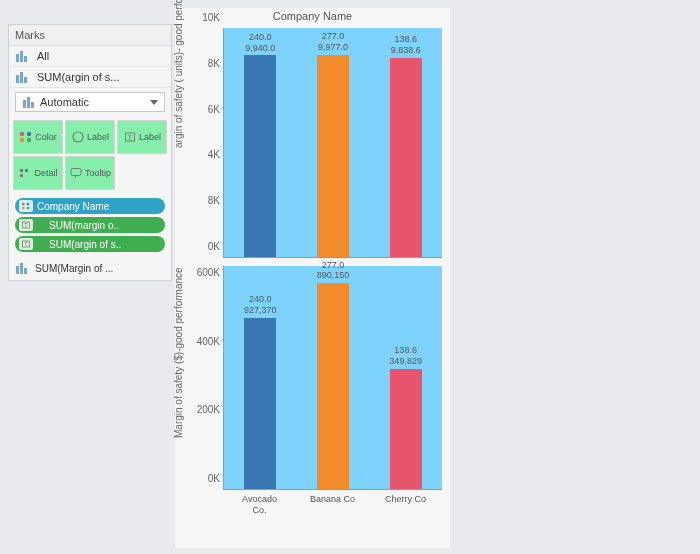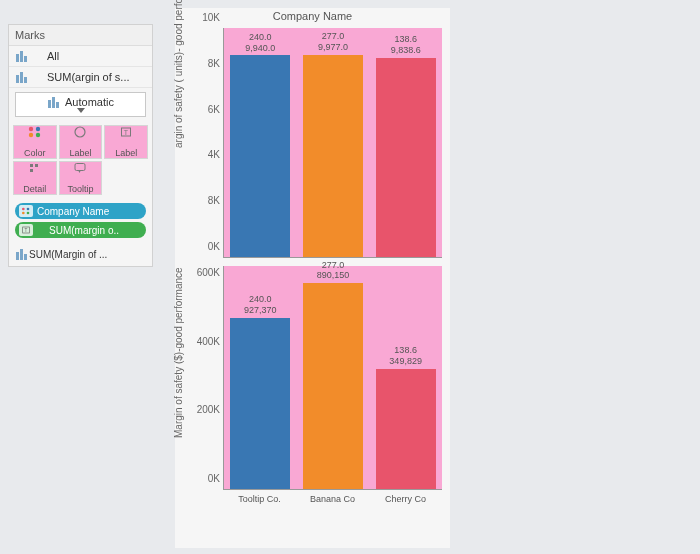--- a/index.html
+++ b/index.html
@@ -10,75 +10,74 @@
     width: 700px;
     height: 554px;
     overflow: hidden;
     position: relative;
     color: #333;
   }
   .marks-panel {
     position: absolute;
     left: 8px;
     top: 24px;
-    width: 145px;
+    width: 164px;
     background: #f5f5f5;
     border: 1px solid #d1d1d1;
   }
   .marks-header {
     padding: 4px 6px;
     font-size: 11px;
     color: #555;
     border-bottom: 1px solid #ddd;
     background: #f0f0f0;
   }
   .marks-row {
     display: flex;
     padding: 4px 6px;
-    gap: 18px;
+    gap: 8px;
     border-bottom: 1px solid #e5e5e5;
     cursor: pointer;
   }
   .bar-ico {
     display: inline-block;
     width: 14px;
     height: 12px;
   }
   .bar-ico svg { display:block; }
   .dropdown {
     display: flex;
     align-items: center;
     justify-content: space-between;
     padding: 3px 6px;
     margin: 4px 6px;
     background: #fff;
     border: 1px solid #c8c8c8;
     cursor: pointer;
-    flex-direction: column;
   }
   .chev {
     width: 0; height: 0;
     border-left: 4px solid transparent;
     border-right: 4px solid transparent;
     border-top: 5px solid #666;
   }
   .encode-grid {
     display: grid;
     grid-template-columns: repeat(3, 1fr);
     gap: 2px;
     padding: 4px;
   }
   .encode-cell {
-    background: #f9a8d4;
+    background: #86efac;
     border: 1px solid #d5d5d5;
     height: 34px;
     display: flex;
-    flex-direction: column;
-    align-items: center;
-    justify-content: space-between;
+    flex-direction: row;
+    align-items: center;
+    justify-content: center;
     cursor: pointer;
     font-size: 9px;
     color: #555;
     gap: 2px;
   }
   .encode-cell .ico { width:14px; height:12px; }
   .pills {
     padding: 4px 6px;
     display: flex;
     flex-direction: column;
@@ -104,20 +103,21 @@
     display: flex;
     align-items: center;
     justify-content: center;
   }
   .pill.blue  { background: #2ea3c7; }
   .pill.green { background: #3fae50; gap: 16px; }
   .below-row {
     display: flex;
     align-items: center;
     padding: 6px 6px;
+    gap: 6px;
     font-size: 10px;
     color: #333;
   }
 
   
   .chart-wrap {
     position: absolute;
     left: 175px;
     top: 8px;
     width: 275px;
@@ -129,41 +129,41 @@
     font-size: 11px;
     color: #555;
     padding: 2px 0 6px;
   }
   .plot {
     position: relative;
     border-left: 1px solid #999;
     border-bottom: 1px solid #999;
     margin-left: 48px;
     margin-right: 8px;
-    background: #f9a8d4;
+    background: #7dd3fc;
   }
   .plot.top { height: 230px; }
   .plot.bot { height: 224px; margin-top: 8px; }
   .ytick {
     position: absolute;
     left: -38px;
     width: 34px;
     text-align: right;
     font-size: 10px;
     color: #666;
     transform: translateY(-50%);
   }
   .bars {
     display: flex;
     height: 100%;
     align-items: flex-end;
     justify-content: space-around;
   }
   .bar {
-    width: 60px;
+    width: 32px;
     position: relative;
   }
   .bar.blue   { background: #3977b3; }
   .bar.orange { background: #f28c2a; }
   .bar.red    { background: #e8546b; }
   .barlabel {
     position: absolute;
     bottom: 100%;
     left: 50%;
     transform: translateX(-50%);
@@ -302,20 +302,29 @@
       <span>Company Name</span>
     </div>
     <div class="pill green">
       <span class="pic">
         <svg width="10" height="8" viewBox="0 0 14 12">
             <rect x="2" y="1.5" width="10" height="9" fill="none" stroke="#666"></rect>
             <text x="7" y="9" font-size="7" text-anchor="middle" fill="#666">T</text>
           </svg>
       </span>
       <span>SUM(margin o..</span>
+    </div>
+    <div class="pill green">
+      <span class="pic">
+        <svg width="10" height="8" viewBox="0 0 14 12">
+            <rect x="2" y="1.5" width="10" height="9" fill="none" stroke="#666"></rect>
+            <text x="7" y="9" font-size="7" text-anchor="middle" fill="#666">T</text>
+          </svg>
+      </span>
+      <span>SUM(argin of s..</span>
     </div>
   </div>
 
   <div class="below-row">
     <span class="bar-ico">
       <svg viewBox="0 0 14 12">
           <rect x="1" y="4" width="3" height="8" fill="#7aa6c9"></rect>
           <rect x="5" y="1" width="3" height="11" fill="#7aa6c9"></rect>
           <rect x="9" y="6" width="3" height="6" fill="#7aa6c9"></rect>
         </svg>
@@ -361,17 +370,17 @@
       <div class="bar orange" style="height:92.3%">
         <div class="barlabel"><span>277.0</span><br><span>890,150</span></div>
       </div>
       <div class="bar red" style="height:53.8%">
         <div class="barlabel"><span>138.6</span><br><span>349,829</span></div>
       </div>
     </div>
   </div>
 
   <div class="xlabels">
-    <div>Tooltip Co.</div>
+    <div>Avocado Co.</div>
     <div>Banana Co</div>
     <div>Cherry Co</div>
   </div>
 </div>
 
 </body></html>

